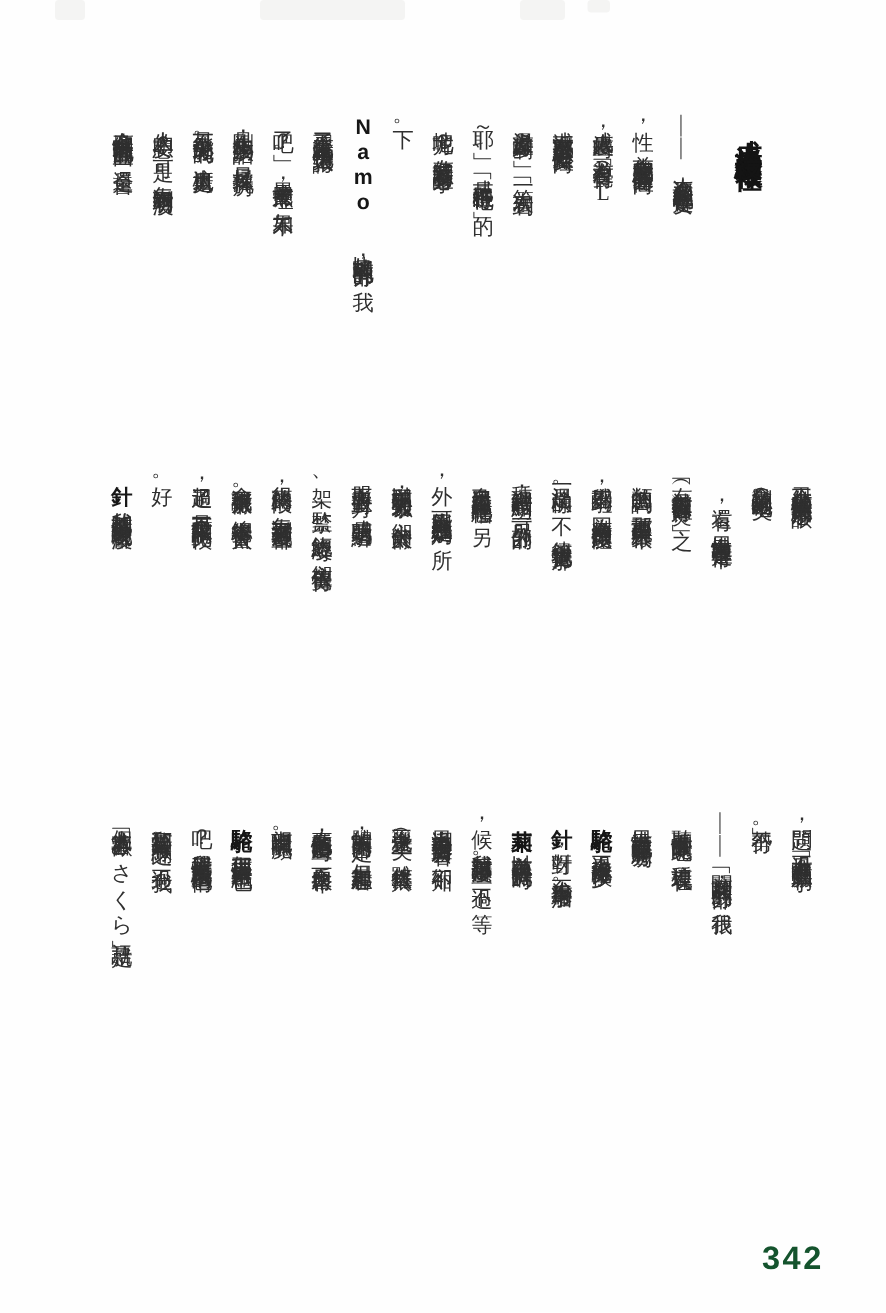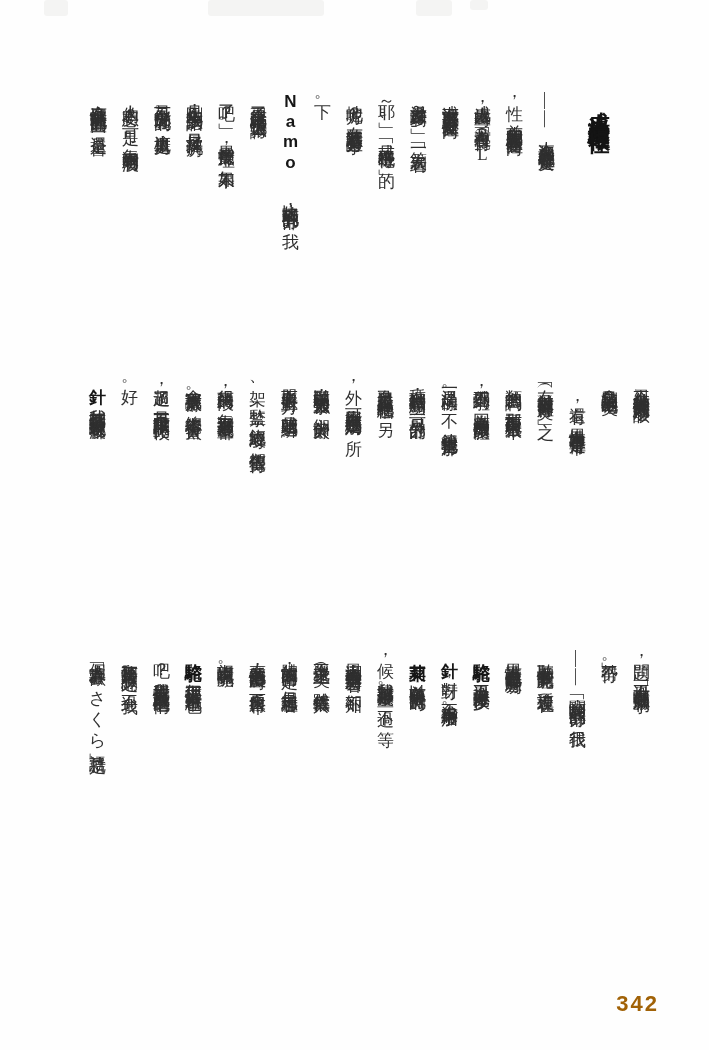--- a/index.html
+++ b/index.html
@@ -69,23 +69,23 @@
   }
   .upright {
     text-orientation: upright;
   }
   .page-number {
     position: absolute;
     top: 991px;
     right: 50px;
     font-family: "Liberation Sans", "DejaVu Sans", sans-serif;
     font-weight: bold;
-    font-size: 22px;
+    font-size: 26px;
     letter-spacing: 2px;
-    color: #a16207;
+    color: #14532d;
   }
 </style>
 </head>
 <body>
 
 <div class="page">
 
   <div class="smudge s1"></div>
   <div class="smudge s2"></div>
   <div class="smudge s3"></div>

